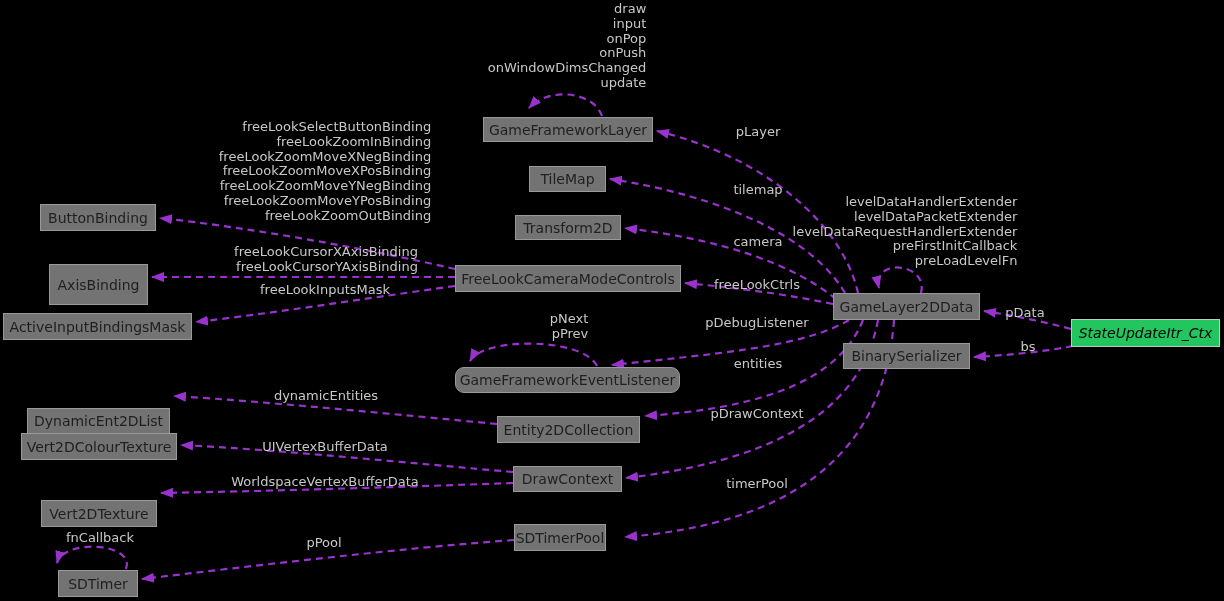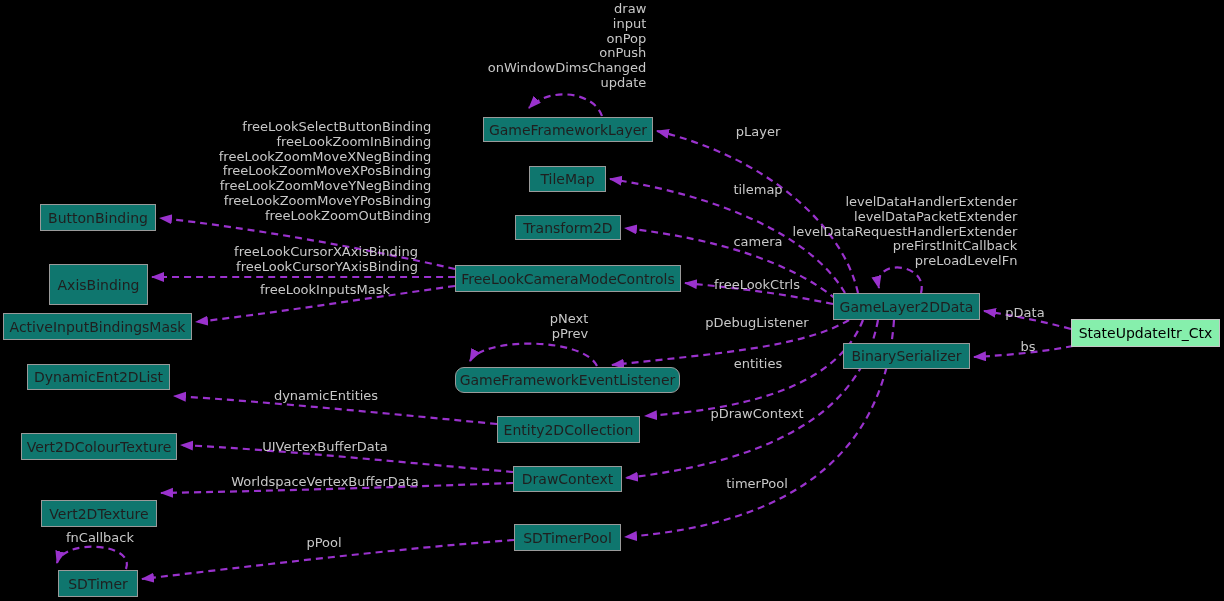--- a/index.html
+++ b/index.html
@@ -1,48 +1,48 @@
 <!DOCTYPE html>
 <html><head>
 <meta charset="utf-8">
 <style>
   html,body {margin:0; padding:0; background:#000;}
   #canvas {position:relative; width:1224px; height:601px; background:#000; overflow:hidden;
            font-family:"DejaVu Sans", sans-serif;}
   #edge-layer {position:absolute; left:0; top:0; width:1224px; height:601px;}
   .edge {fill:none; stroke:#9a32cd; stroke-width:2.2; stroke-dasharray:7 5;}
   .node {position:absolute; display:flex; align-items:center; justify-content:center;
-         background:#0f766e; border:1.5px solid #9a9a9a; color:#1f1f1f; font-size:14px;
+         background:#737373; border:1.5px solid #9a9a9a; color:#1f1f1f; font-size:14px;
          white-space:nowrap; box-sizing:border-box; cursor:pointer;}
-  .node.hl {background:#86efac; border-color:#c6c6c6; color:#000; cursor:default;}
+  .node.hl {background:#22c55e; border-color:#c6c6c6; color:#000; cursor:default;font-style:italic;}
   .elabel {position:absolute; transform:translate(-50%,-50%); color:#c8c8c8; font-size:13px;
            white-space:nowrap;}
   .stack {position:absolute; transform:translateX(-50%); color:#c8c8c8; font-size:13px;
           line-height:14.8px; text-align:right; white-space:nowrap;}
   .stack span {display:block;}
 
   
   .n-gfl      {left:483px;  top:117px; width:170px; height:25px;}
   .n-tilemap  {left:529px;  top:166px; width:77px;  height:26px;}
   .n-tf2d     {left:515px;  top:215px; width:106px; height:25px;}
   .n-flcmc    {left:455px;  top:265px; width:226px; height:27px;}
   .n-gl2d     {left:833px;  top:293px; width:147px; height:27px;}
   .n-binser   {left:843px;  top:343px; width:127px; height:26px;}
   .n-suic     {left:1071px; top:319px; width:149px; height:28px;}
   .n-btnb     {left:40px;   top:204px; width:116px; height:27px;}
   .n-axisb    {left:49px;   top:264px; width:99px;  height:41px;}
   .n-aibm     {left:3px;    top:313px; width:189px; height:27px;}
-  .n-dynent   {left:27px;   top:364px; width:143px; height:26px;}
+  .n-dynent   {left:27px;   top:408px; width:143px; height:26px;}
   .n-v2dct    {left:21px;   top:433px; width:156px; height:27px;}
   .n-v2dt     {left:41px;   top:481px; width:116px; height:27px;margin-top:19px;}
   .n-sdtimer  {left:58px;   top:570px; width:80px;  height:27px;}
   .n-gfel     {left:455px;  top:367px; width:225px; height:26px;border-radius:9px;}
   .n-e2dc     {left:497px;  top:416px; width:143px; height:27px;}
   .n-drawctx  {left:513px;  top:466px; width:109px; height:26px;}
-  .n-sdtpool  {left:514px;  top:524px; width:107px; height:27px;}
+  .n-sdtpool  {left:514px;  top:524px; width:92px; height:27px;}
 
   
   .l-player   {left:758px; top:131px;}
   .l-tilemap  {left:758px; top:189px;}
   .l-camera   {left:758px; top:241px;}
   .l-flctrls  {left:757px; top:284px;}
   .l-pdbg     {left:757px; top:322px;}
   .l-entities {left:758px; top:363px;}
   .l-pdrawctx {left:757px; top:413px;}
   .l-timerpool{left:757px; top:483px;}

